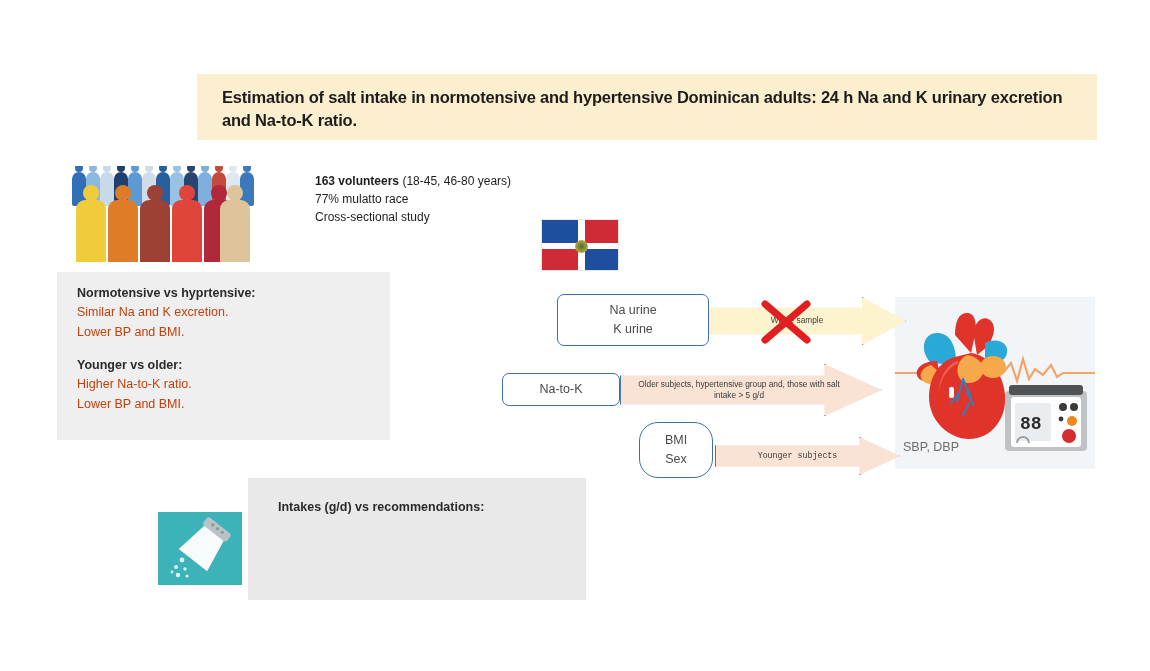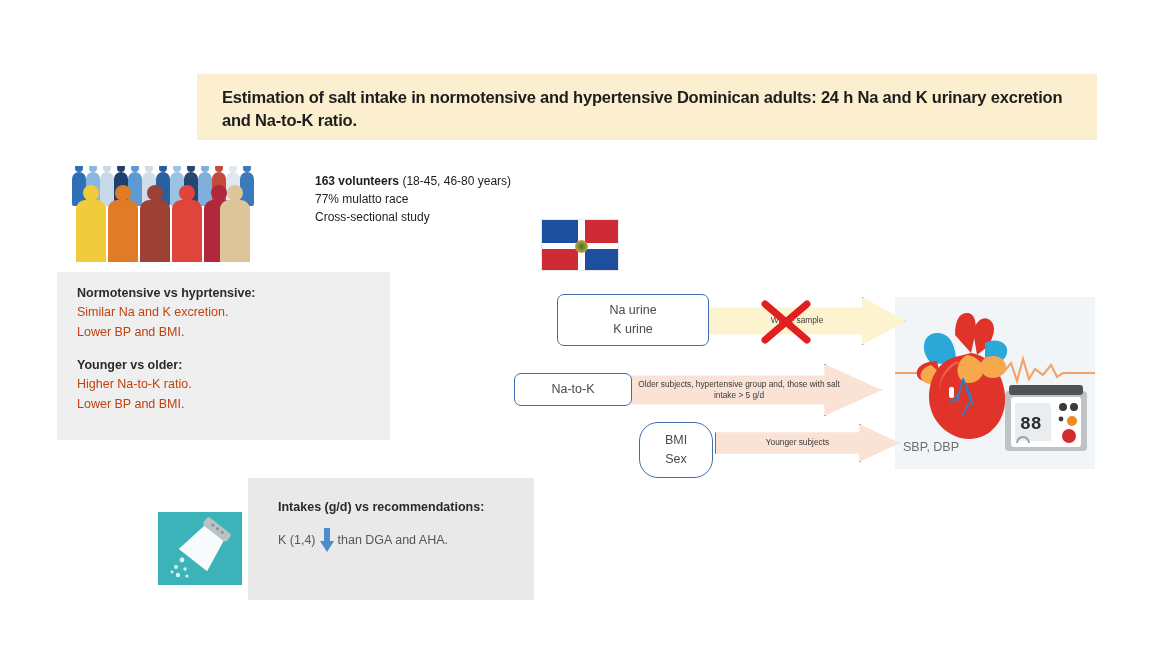--- a/index.html
+++ b/index.html
@@ -138,21 +138,21 @@
     display: flex;
     flex-direction: column;
     align-items: center;
     justify-content: center;
     font-size: 12.5px;
     color: #4a4a4a;
     line-height: 1.5;
     z-index: 4;
   }
   #box-urine { left: 557px; top: 294px; width: 152px; height: 52px; }
-  #box-natok { left: 514px; top: 373px; width: 118px; height: 33px; }
+  #box-natok { left: 502px; top: 373px; width: 118px; height: 33px; }
   #box-bmisex { left: 639px; top: 422px; width: 74px; height: 56px; border-radius: 19px; }
 
   
   .arrow {
     position: absolute;
     box-sizing: border-box;
     border: 1.4px solid #4877ae;
     display: flex;
     align-items: center;
     justify-content: center;
@@ -168,23 +168,24 @@
     left: 706px; top: 297px; width: 200px; height: 48px;
     background: #fdf3cf;
   }
   #arrow-older {
     left: 620px; top: 364px; width: 262px; height: 52px;
     background: #fae2d5;
     font-size: 8.3px;
     padding: 0 34px 0 10px;
   }
   #arrow-younger {
-    left: 715px; top: 424px; width: 185px; height: 38px;
+    left: 715px; top: 437px; width: 185px; height: 38px;
     background: #fae2d5;
     padding: 0 28px 0 8px;
+    font-family: Liberation Mono, monospace;
   }
   #red-x {
     position: absolute;
     left: 760px; top: 300px;
     width: 52px; height: 44px;
     z-index: 6;
     pointer-events: none;
   }
 
   
@@ -219,21 +220,21 @@
     top: 512px;
     width: 84px;
     height: 73px;
     background: #3cb3b8;
     overflow: hidden;
   }
   #intakes-box {
     position: absolute;
     left: 248px;
     top: 478px;
-    width: 286px;
+    width: 338px;
     height: 122px;
     background: #e9e9ea;
     box-sizing: border-box;
     padding: 22px 10px 0 30px;
   }
   #intakes-head {
     font-size: 12.5px;
     font-weight: bold;
     color: #2b2b2b;
     margin-bottom: 13px;
@@ -386,20 +387,13 @@
       <circle cx="27" cy="57" r="1.7"></circle>
         <circle cx="20" cy="63" r="2.2"></circle>
       <circle cx="29" cy="64" r="1.5"></circle>
         <circle cx="14" cy="60" r="1.4"></circle>
     </g>
   </svg>
 </div>
 
 <div id="intakes-box">
   <div id="intakes-head">Intakes (g/d) vs recommendations:</div>
-  <div class="intake-line">
-    <span>K  (1,4)</span>
-    <svg class="updown" viewBox="0 0 16 26">
-      <path d="M8 25 L15 14 L11 14 L11 1 L5 1 L5 14 L1 14 Z" fill="#4a8ecb"></path>
-    </svg>
-    <span>than DGA and AHA.</span>
-  </div>
 </div>
 
 </body></html>

